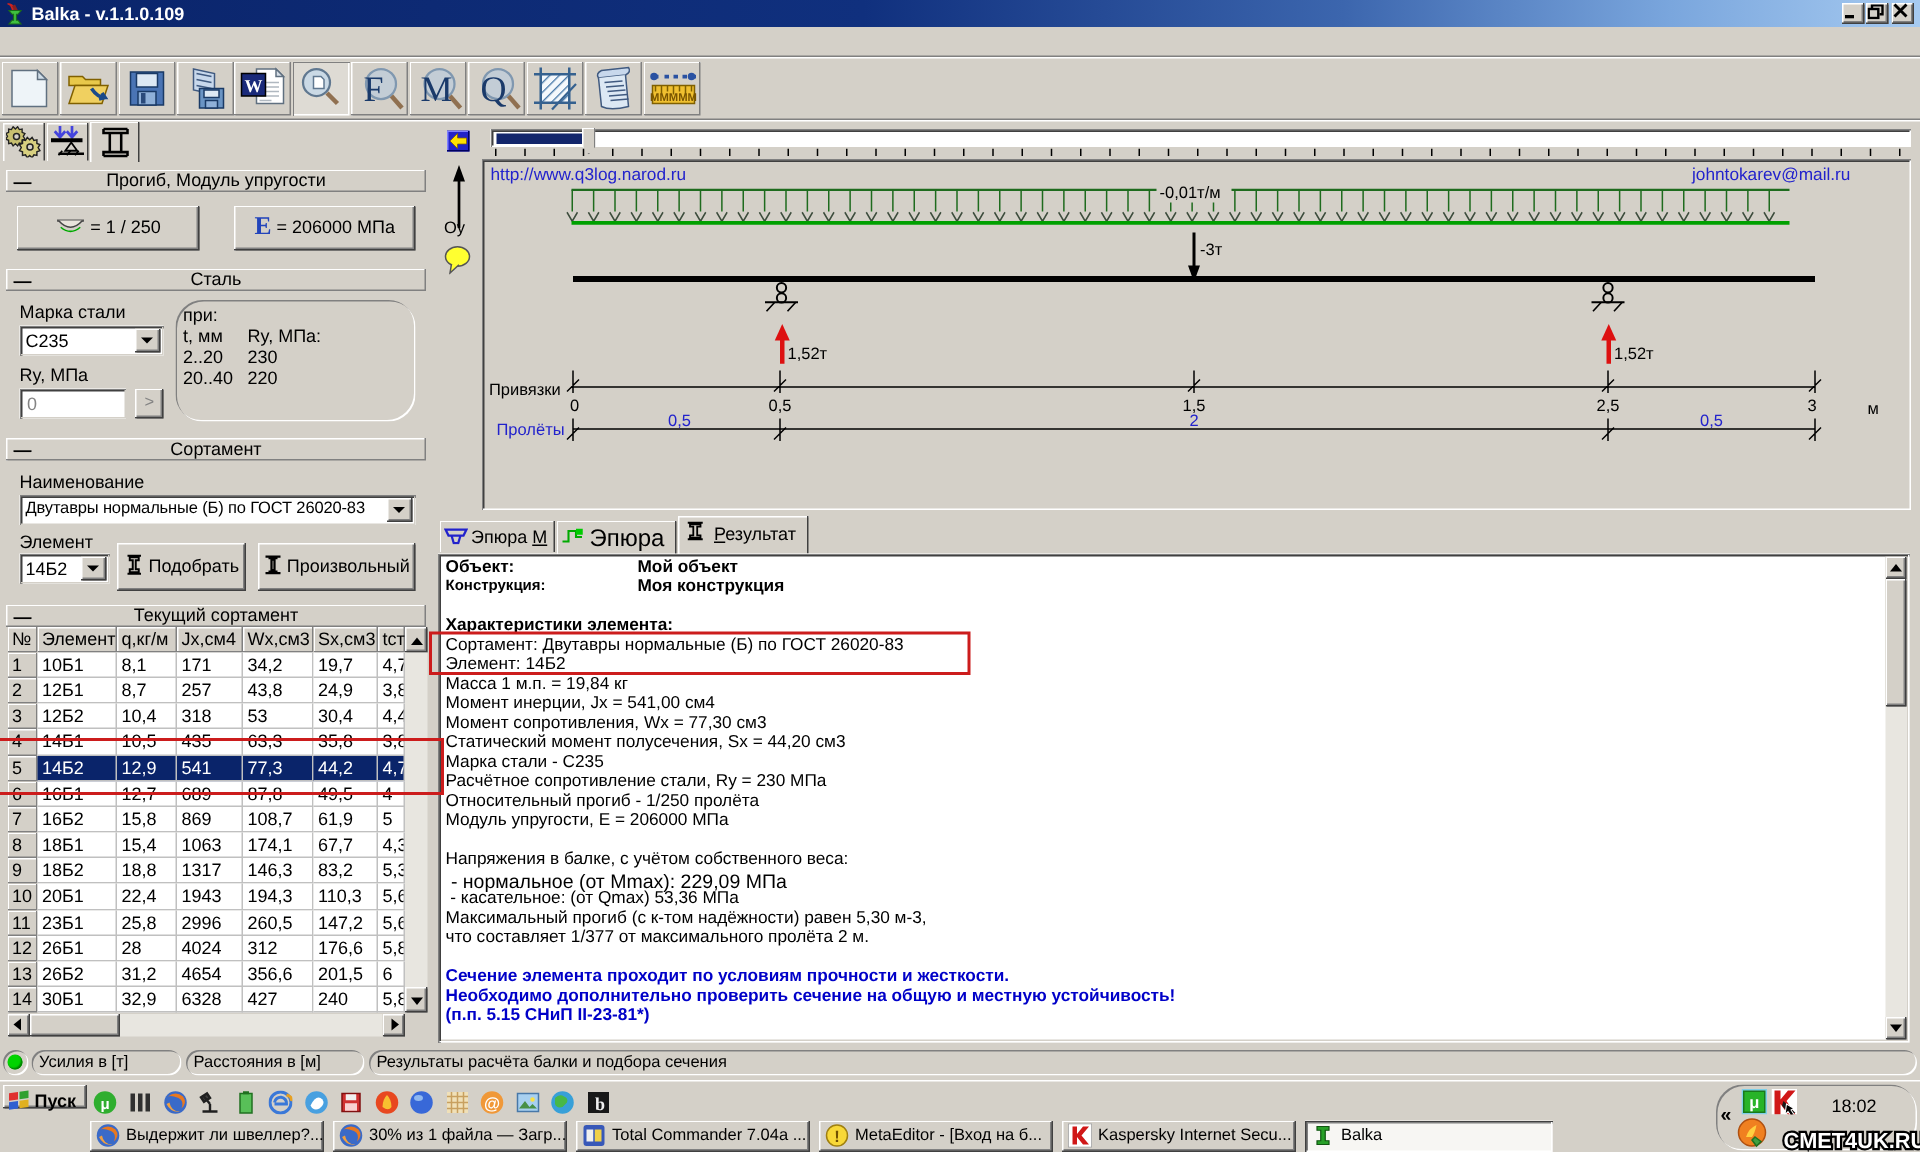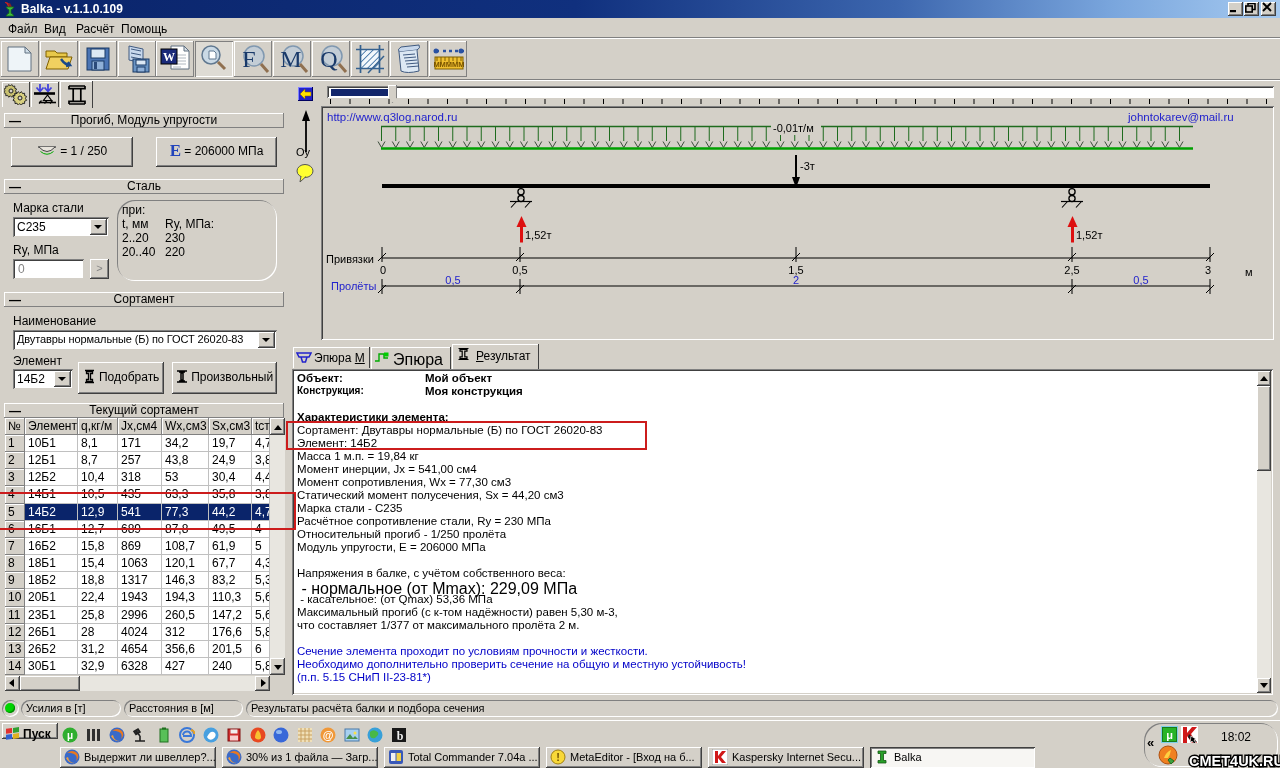--- a/index.html
+++ b/index.html
@@ -61,21 +61,21 @@
 
 
 .hcell { position:absolute; background:#d4d0c8; box-shadow: inset -1px -1px 0 #808080, inset 1px 1px 0 #fff;
   font-size:12px; padding:1px 0 0 3px; overflow:hidden; white-space:nowrap;}
 .dcell { position:absolute; background:#fff; border-right:1px solid #c0c0c0; border-bottom:1px solid #c0c0c0;
   font-size:12px; padding:1px 0 0 3px; overflow:hidden; white-space:nowrap;}
 .sel { background:#0a246a; color:#fff; }
 
 .sb { position:absolute; background:#d4d0c8; box-shadow: inset -1px -1px 0 #404040, inset 1px 1px 0 #fff, inset -2px -2px 0 #808080; }
 .arr { position:absolute; width:0; height:0; }
-.blue { color:#0000c8; font-weight:normal;margin-top:27px; }
+.blue { color:#0000c8; font-weight:bold;margin-top:27px; }
 
 
 #taskbar { left:0; top:720px; width:1280px; height:48px; background:#d4d0c8; border-top:1px solid #fff; }
 .task { position:absolute; top:26px; height:21px; background:#d4d0c8;
   box-shadow: inset -1px -1px 0 #404040, inset 1px 1px 0 #fff, inset -2px -2px 0 #808080;
   font-size:11px; line-height:20px; padding-left:24px; overflow:hidden; white-space:nowrap;}
 .qicon { position:absolute; top:6px; width:16px; height:16px; }
 </style>
 </head>
 <body>
@@ -99,26 +99,20 @@
           <rect x="0.8" y="3" width="6.4" height="6" fill="#d4d0c8" stroke="#000" stroke-width="1.6"></rect>
         </svg>
       </div>
     <div class="wbtn" style="left:1261px;">
         <svg width="11" height="10" viewBox="0 0 11 10" style="position:absolute;left:1px;top:0px">
           <path d="M1 1 l8 8 M9 1 l-8 8" stroke="#000" stroke-width="1.9"></path>
         </svg>
       </div>
   </div>
 
-  <div id="menubar" class="abs">
-    <span style="left:8px">Файл</span>
-    <span style="left:44px">Вид</span>
-    <span style="left:76px">Расчёт</span>
-    <span style="left:121px">Помощь</span>
-  </div>
   <div id="menusep" class="abs"></div>
 
   <div id="toolbar">
     <div class="tbtn" style="left:1px">
       <svg width="32" height="32" viewBox="0 0 32 32">
           <path d="M4 4 h17 l6 6 v18 h-23 z" fill="#eef4f8" stroke="#607080"></path>
           <path d="M21 4 l6 6 h-6 z" fill="#cfdde8" stroke="#607080"></path>
         </svg>
     </div>
     <div class="tbtn" style="left:40px">
@@ -361,21 +355,21 @@
     <div class="dcell" style="left:25px;top:538px;width:53px;height:17px">16Б2</div>
     <div class="dcell" style="left:78px;top:538px;width:40px;height:17px">15,8</div>
     <div class="dcell" style="left:118px;top:538px;width:44px;height:17px">869</div>
     <div class="dcell" style="left:162px;top:538px;width:47px;height:17px">108,7</div>
     <div class="dcell" style="left:209px;top:538px;width:43px;height:17px">61,9</div>
     <div class="dcell" style="left:252px;top:538px;width:18px;height:17px">5</div>
     <div class="hcell" style="left:5px;top:555px;width:20px;height:17px">8</div>
     <div class="dcell" style="left:25px;top:555px;width:53px;height:17px">18Б1</div>
     <div class="dcell" style="left:78px;top:555px;width:40px;height:17px">15,4</div>
     <div class="dcell" style="left:118px;top:555px;width:44px;height:17px">1063</div>
-    <div class="dcell" style="left:162px;top:555px;width:47px;height:17px">120,1</div>
+    <div class="dcell" style="left:162px;top:555px;width:47px;height:17px">174,1</div>
     <div class="dcell" style="left:209px;top:555px;width:43px;height:17px">67,7</div>
     <div class="dcell" style="left:252px;top:555px;width:18px;height:17px">4,3</div>
     <div class="hcell" style="left:5px;top:572px;width:20px;height:17px">9</div>
     <div class="dcell" style="left:25px;top:572px;width:53px;height:17px">18Б2</div>
     <div class="dcell" style="left:78px;top:572px;width:40px;height:17px">18,8</div>
     <div class="dcell" style="left:118px;top:572px;width:44px;height:17px">1317</div>
     <div class="dcell" style="left:162px;top:572px;width:47px;height:17px">146,3</div>
     <div class="dcell" style="left:209px;top:572px;width:43px;height:17px">83,2</div>
     <div class="dcell" style="left:252px;top:572px;width:18px;height:17px">5,3</div>
     <div class="hcell" style="left:5px;top:589px;width:20px;height:18px">10</div>
@@ -546,21 +540,21 @@
     <div class="abs" style="left:297px;top:437px;font-size:11.5px;white-space:pre">Элемент: 14Б2</div>
     <div class="abs" style="left:297px;top:450px;font-size:11.5px;white-space:pre">Масса 1 м.п. = 19,84 кг</div>
     <div class="abs" style="left:297px;top:463px;font-size:11.5px;white-space:pre">Момент инерции, Jx = 541,00 см4</div>
     <div class="abs" style="left:297px;top:476px;font-size:11.5px;white-space:pre">Момент сопротивления, Wx = 77,30 см3</div>
     <div class="abs" style="left:297px;top:489px;font-size:11.5px;white-space:pre">Статический момент полусечения, Sx = 44,20 см3</div>
     <div class="abs" style="left:297px;top:502px;font-size:11.5px;white-space:pre">Марка стали - С235</div>
     <div class="abs" style="left:297px;top:515px;font-size:11.5px;white-space:pre">Расчётное сопротивление стали, Ry = 230 МПа</div>
     <div class="abs" style="left:297px;top:528px;font-size:11.5px;white-space:pre">Относительный прогиб - 1/250 пролёта</div>
     <div class="abs" style="left:297px;top:541px;font-size:11.5px;white-space:pre">Модуль упругости, E = 206000 МПа</div>
     <div class="abs" style="left:297px;top:567px;font-size:11.5px;white-space:pre">Напряжения в балке, с учётом собственного веса:</div>
-    <div class="abs" style="left:297px;top:580px;font-size:16px;white-space:pre"> - нормальное (от Mmax): 229,09 МПа</div>
+    <div class="abs" style="left:297px;top:580px;font-size:13px;white-space:pre"> - нормальное (от Mmax): 229,09 МПа</div>
     <div class="abs" style="left:297px;top:593px;font-size:11.5px;white-space:pre"> - касательное: (от Qmax) 53,36 МПа</div>
     <div class="abs" style="left:297px;top:606px;font-size:11.5px;white-space:pre">Максимальный прогиб (с к-том надёжности) равен 5,30 м-3,</div>
     <div class="abs" style="left:297px;top:619px;font-size:11.5px;white-space:pre">что составляет 1/377 от максимального пролёта 2 м.</div>
     <div class="abs" style="left:297px;top:645px;font-size:11.5px;white-space:pre"><span class="blue">Сечение элемента проходит по условиям прочности и жесткости.</span></div>
     <div class="abs" style="left:297px;top:658px;font-size:11.5px;white-space:pre"><span class="blue">Необходимо дополнительно проверить сечение на общую и местную устойчивость!</span></div>
     <div class="abs" style="left:297px;top:671px;font-size:11.5px;white-space:pre"><span class="blue">(п.п. 5.15 СНиП II-23-81*)</span></div>
     </div>
 
     <div class="sb" style="left:1257px;top:371px;width:14px;height:15px">
         <span class="arr" style="left:3px;top:5px;border:4px solid transparent;border-bottom:5px solid #000;border-top:none"></span>

